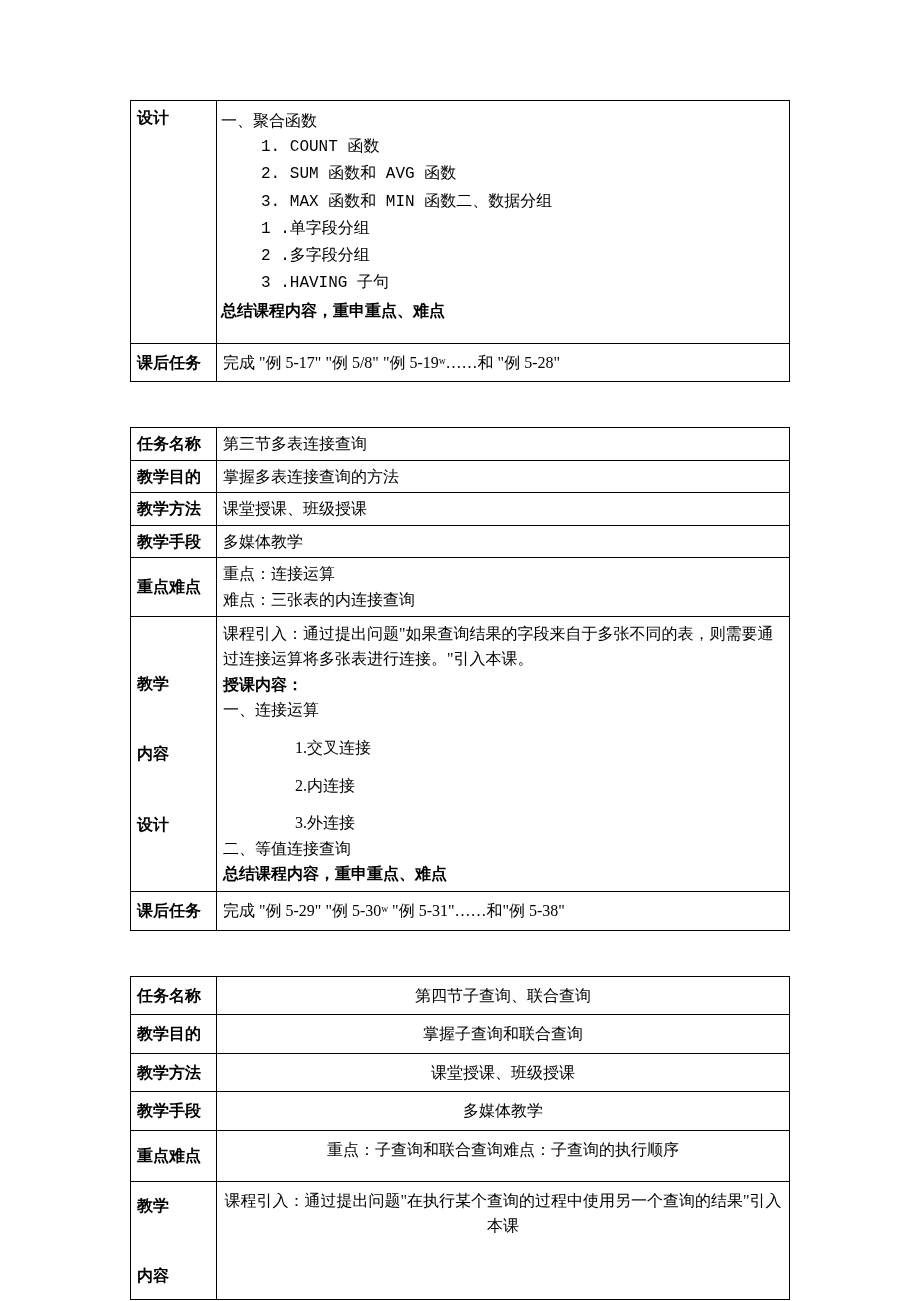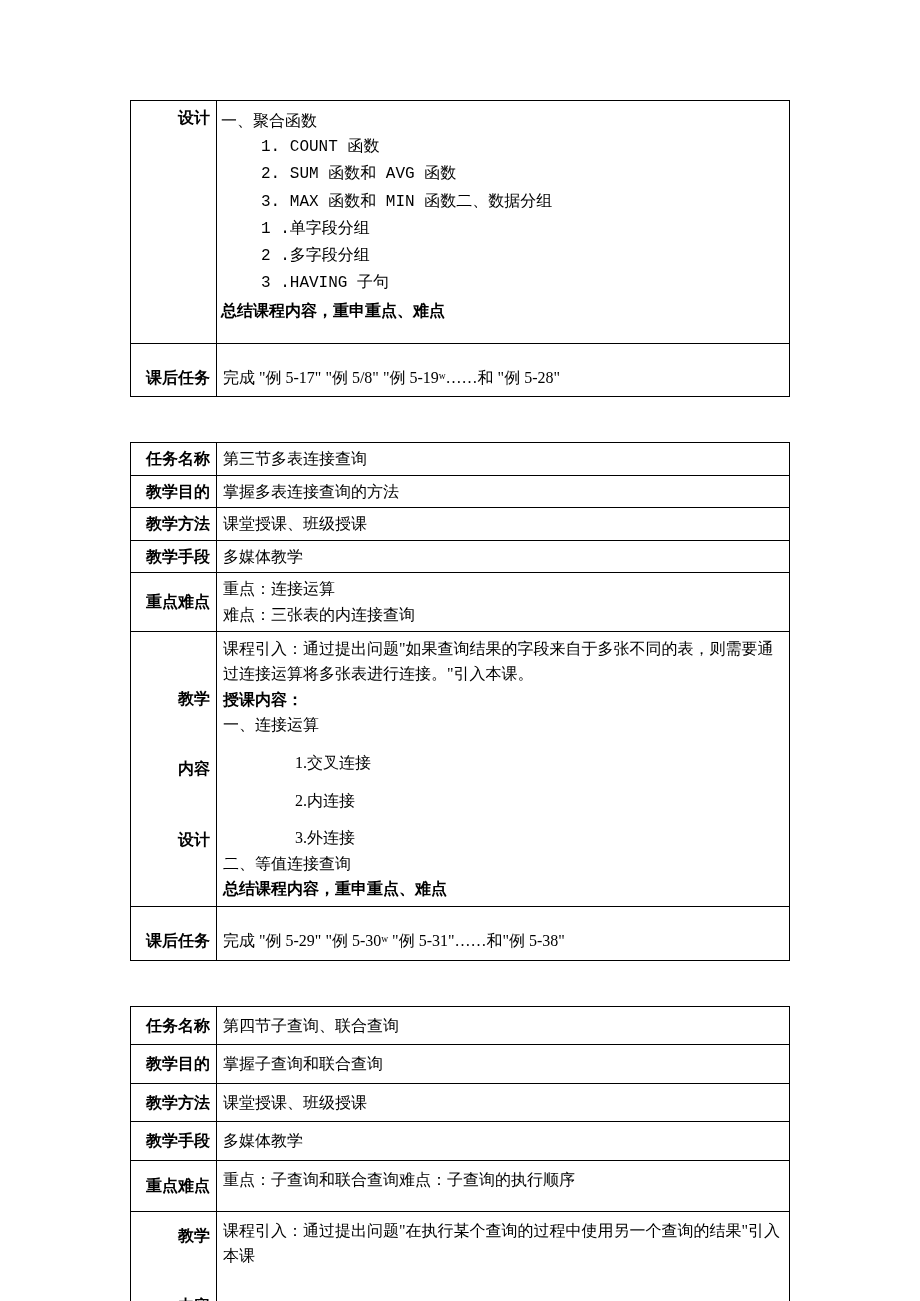--- a/index.html
+++ b/index.html
@@ -21,21 +21,21 @@
       width: 100%;
       margin-bottom: 45px;
     }
     td {
       border: 1px solid #000;
       padding: 3px 6px;
       vertical-align: middle;
     }
     td.label {
       width: 86px;
-      text-align: right;
+      text-align: left;
       font-weight: bold;
     }
     td.content {
       text-align: left;
       font-weight: normal;
     }
     .bold {
       font-weight: bold;
     }
     .indent1 {
@@ -46,29 +46,30 @@
     .indent2 {
       padding-left: 4.5em;
       display: block;
       margin-top: 12px;
     }
     .content-cell {
       padding: 6px 8px 18px 4px;
       line-height: 1.7;
     }
     .tall-row td {
-      padding-top: 21px;
+      padding-top: 6px;
       padding-bottom: 6px;
     }
     .multi-line-label {
       line-height: 2.2;
     }
     table.t3 td.content {
       padding-top: 6px;
       padding-bottom: 6px;
+      text-align: center;
     }
     table.t3 td.label {
       padding-top: 6px;
       padding-bottom: 6px;
     }
   </style>
 </head>
 <body>
 
 <table>

